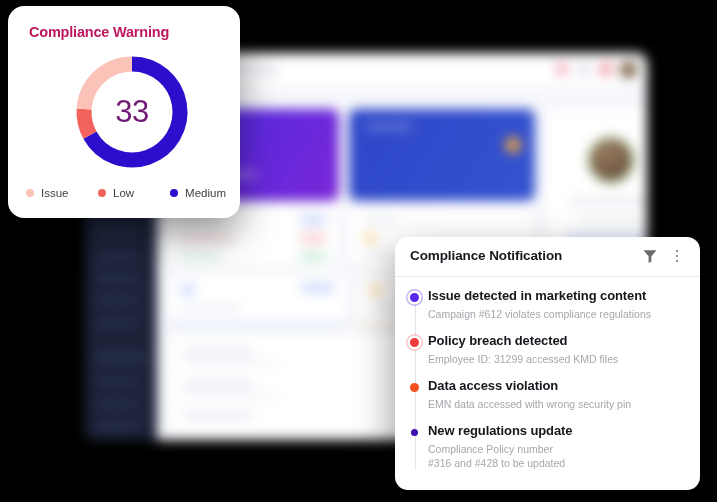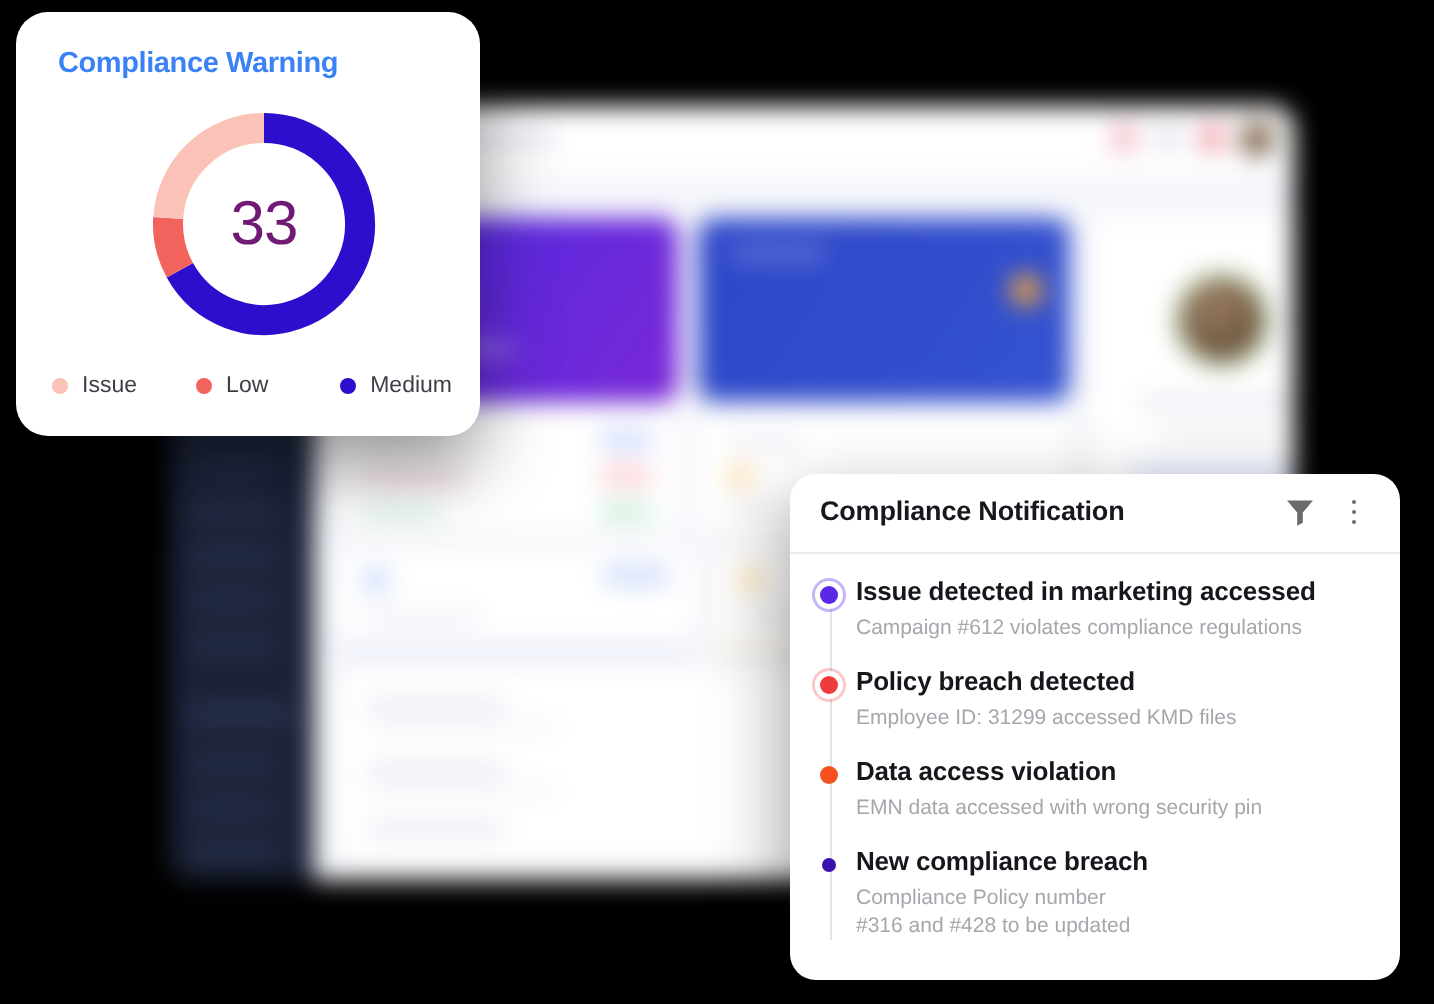--- a/index.html
+++ b/index.html
@@ -37,21 +37,21 @@
          background:radial-gradient(circle at 42% 34%,#9c7f63,#4f3a27);
          box-shadow:0 0 0 4px #cfe6c4;}
 
   
   #warning-card{
     position:absolute;left:8px;top:6px;width:232px;height:212px;
     background:#fff;border-radius:16px;
     box-shadow:0 16px 38px rgba(0,0,0,.40);
   }
   #warning-title{position:absolute;left:21px;top:18px;font-size:14.5px;font-weight:700;
-     color:#3b82f6;letter-spacing:-.2px;}
+     color:#be185d;letter-spacing:-.2px;}
   #donut-wrap{position:absolute;left:62px;top:44px;width:124px;height:124px;}
   #donut-value{position:absolute;left:0;top:0;width:124px;height:124px;
      display:flex;align-items:center;justify-content:center;
      font-size:31px;font-weight:400;color:#701a75;letter-spacing:-.5px;}
   #legend{position:absolute;left:18px;top:181px;width:200px;
      display:flex;align-items:center;font-size:11.5px;color:#3c3f46;}
   .lg{display:flex;align-items:center;}
   .lg-dot{width:8px;height:8px;border-radius:50%;margin-right:7px;flex:none;}
 
   
@@ -215,35 +215,35 @@
         <i></i>
           <i></i>
           <i></i>
       </div>
     </div>
 
     <div id="notif-list">
       <div id="thread"></div>
     <div class="nitem">
           <span class="ndot ring" style="background: rgb(90, 40, 230);"></span>
-          <div class="ntitle">Issue detected in marketing accessed</div>
+          <div class="ntitle">Issue detected in marketing content</div>
           <div class="nsub">Campaign #612 violates compliance regulations</div>
         </div>
         <div class="nitem">
           <span class="ndot ring-red" style="background: rgb(239, 59, 59);"></span>
           <div class="ntitle">Policy breach detected</div>
           <div class="nsub">Employee ID: 31299 accessed KMD files</div>
         </div>
         <div class="nitem">
           <span class="ndot" style="background: rgb(244, 81, 30);"></span>
           <div class="ntitle">Data access violation</div>
           <div class="nsub">EMN data accessed with wrong security pin</div>
         </div>
         <div class="nitem">
           <span class="ndot small" style="background: rgb(59, 15, 176);"></span>
-          <div class="ntitle">New compliance breach</div>
+          <div class="ntitle">New regulations update</div>
           <div class="nsub">Compliance Policy number
 #316 and #428 to be updated</div>
         </div>
       </div>
   </div>
 
 </div>
 
 </body></html>

